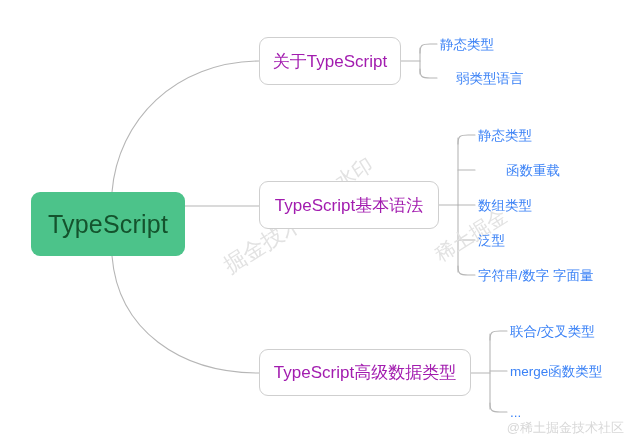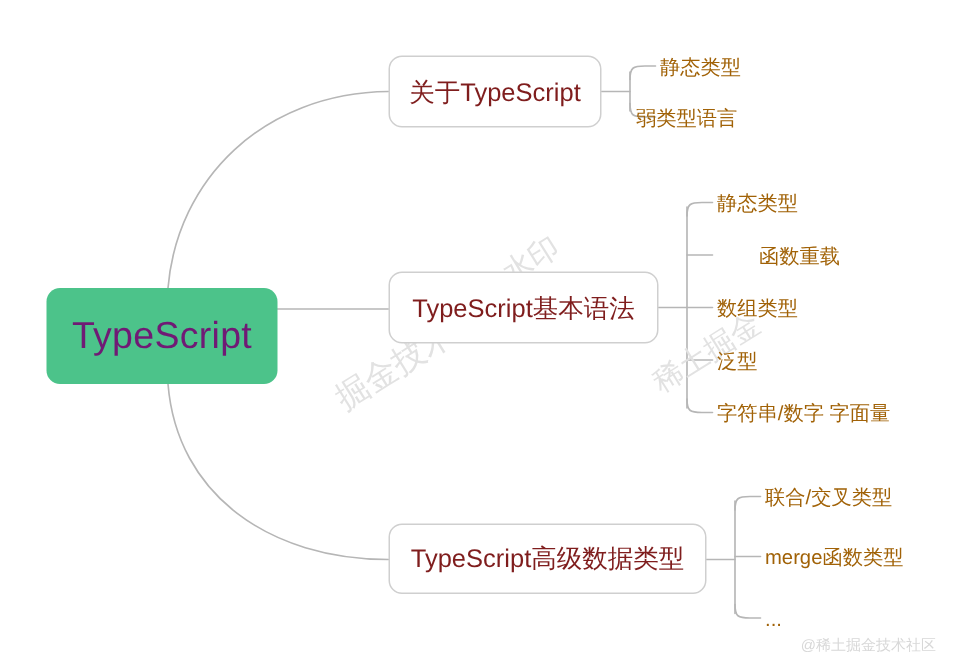--- a/index.html
+++ b/index.html
@@ -34,53 +34,53 @@
     width: 154px;
     height: 64px;
     background: #4CC38A;
     border-radius: 9px;
     display: flex;
     align-items: center;
     justify-content: center;
     box-sizing: border-box;
   }
   .root-label {
-    color: #701a75;
+    color: #14532d;
     font-size: 25px;
     letter-spacing: 0.2px;
     line-height: 1;
     white-space: nowrap;
   }
 
   
   .branch-node {
     position: absolute;
     background: #ffffff;
     border: 1px solid #cfcfcf;
     border-radius: 9px;
     display: flex;
     align-items: center;
     justify-content: center;
     box-sizing: border-box;
   }
   .branch-label {
-    color: #7f1d1d;
+    color: #a21caf;
     font-size: 17px;
     line-height: 1;
     white-space: nowrap;
   }
 
   #branch-0 { left: 259px; top: 37px;  width: 142px; height: 48px; }
   #branch-1 { left: 259px; top: 181px; width: 180px; height: 48px; }
   #branch-2 { left: 259px; top: 349px; width: 212px; height: 47px; text-align: center; }
 
   
   .leaf-label {
     position: absolute;
-    color: #a16207;
+    color: #3b82f6;
     font-size: 13.5px;
     line-height: 1;
     white-space: nowrap;
   }
 
   
   .wm-diag {
     position: absolute;
     color: #e2e2e2;
     font-size: 22px;
@@ -91,21 +91,21 @@
   }
   #wm-a { left: 218px; top: 255px; }
   #wm-b { left: 262px; top: 215px; font-size: 20px; }
   #wm-c { left: 430px; top: 245px; font-size: 20px; }
 
   .wm-footer {
     position: absolute;
     right: 14px;
     bottom: 8px;
     color: #d8d8d8;
-    font-size: 10px;
+    font-size: 13px;
     white-space: nowrap;
     user-select: none;
   }
 </style>
 </head>
 <body>
 
 <div id="canvas">
 
   <svg id="wires" viewBox="0 0 638 445" width="638" height="445">
@@ -152,21 +152,21 @@
 
   <div class="branch-node" id="branch-1">
     <span class="branch-label">TypeScript基本语法</span>
   </div>
 
   <div class="branch-node" id="branch-2">
     <span class="branch-label">TypeScript高级数据类型</span>
   </div>
 
   <div class="leaf-label" style="left:440px; top:38px;">静态类型</div>
-  <div class="leaf-label" style="left:424px; top:72px;">弱类型语言</div>
+  <div class="leaf-label" style="left:456px; top:72px;">弱类型语言</div>
 
   <div class="leaf-label" style="left:478px; top:129px;">静态类型</div>
   <div class="leaf-label" style="left:506px; top:164px;text-align:center;">函数重载</div>
   <div class="leaf-label" style="left:478px; top:199px;">数组类型</div>
   <div class="leaf-label" style="left:478px; top:234px;">泛型</div>
   <div class="leaf-label" style="left:510px; top:325px;">联合/交叉类型</div>
 
   <div class="leaf-label" style="left:478px; top:269px;">字符串/数字  字面量</div>
   <div class="leaf-label" style="left:510px; top:365px;">merge函数类型</div>
   <div class="leaf-label" style="left:510px; top:406px;">...</div>

